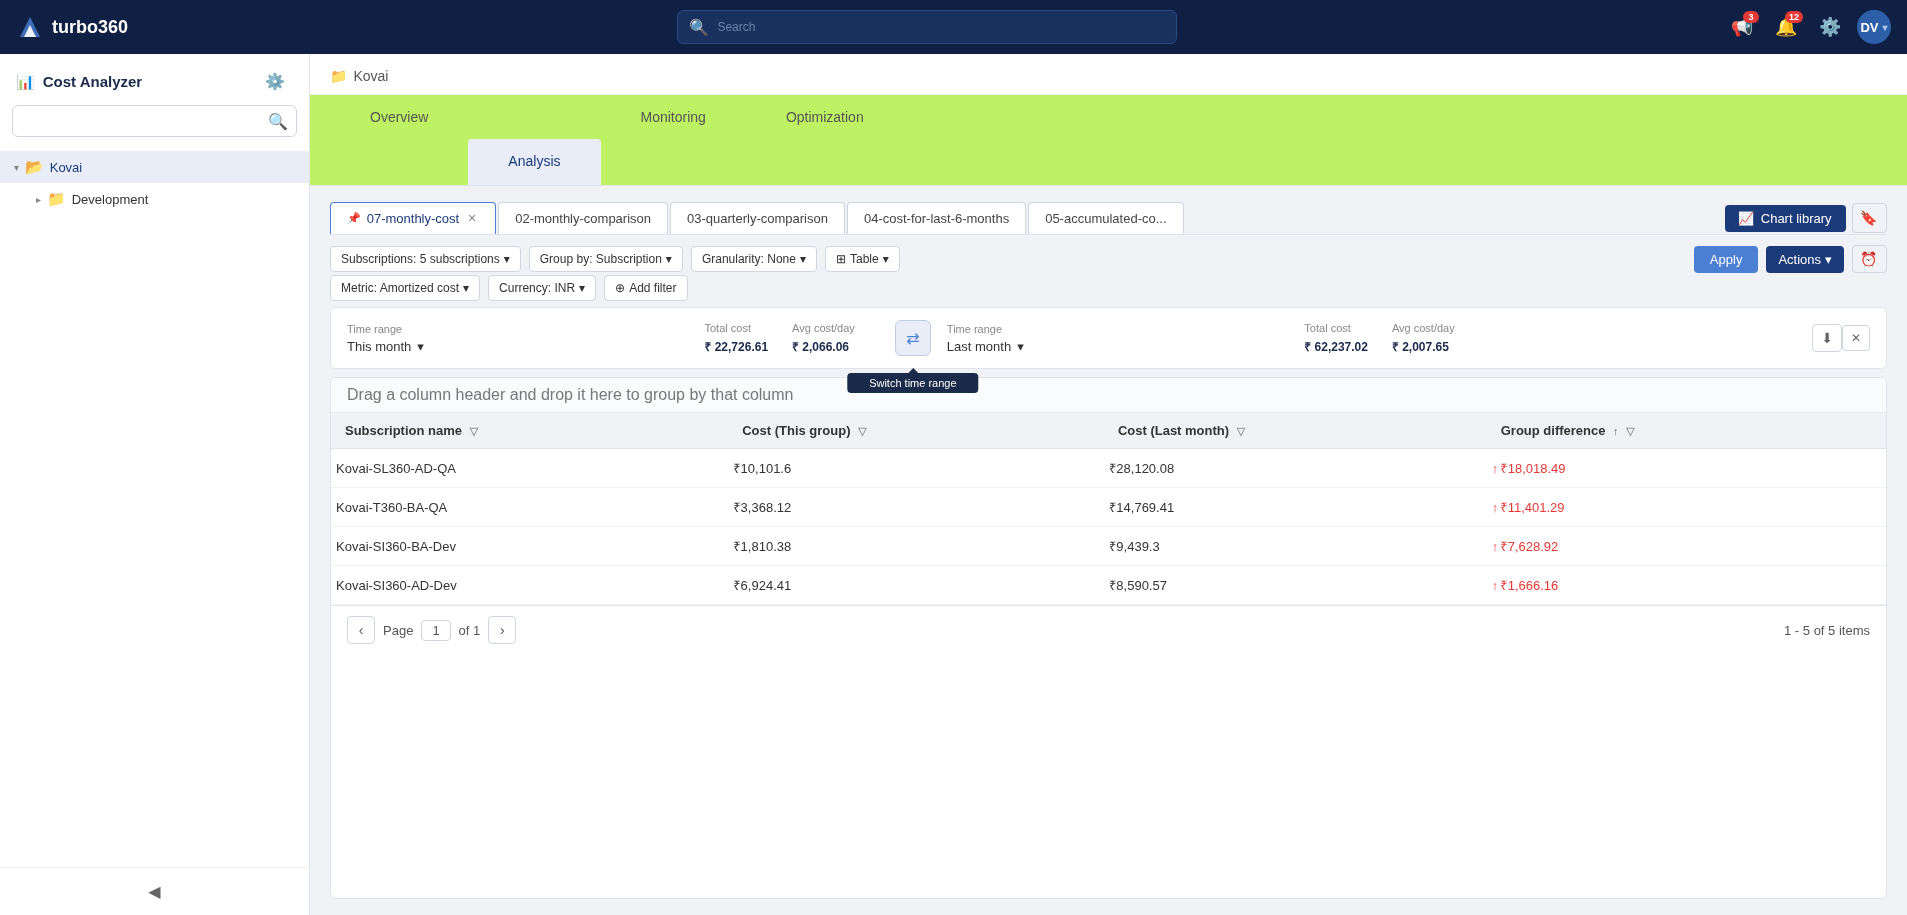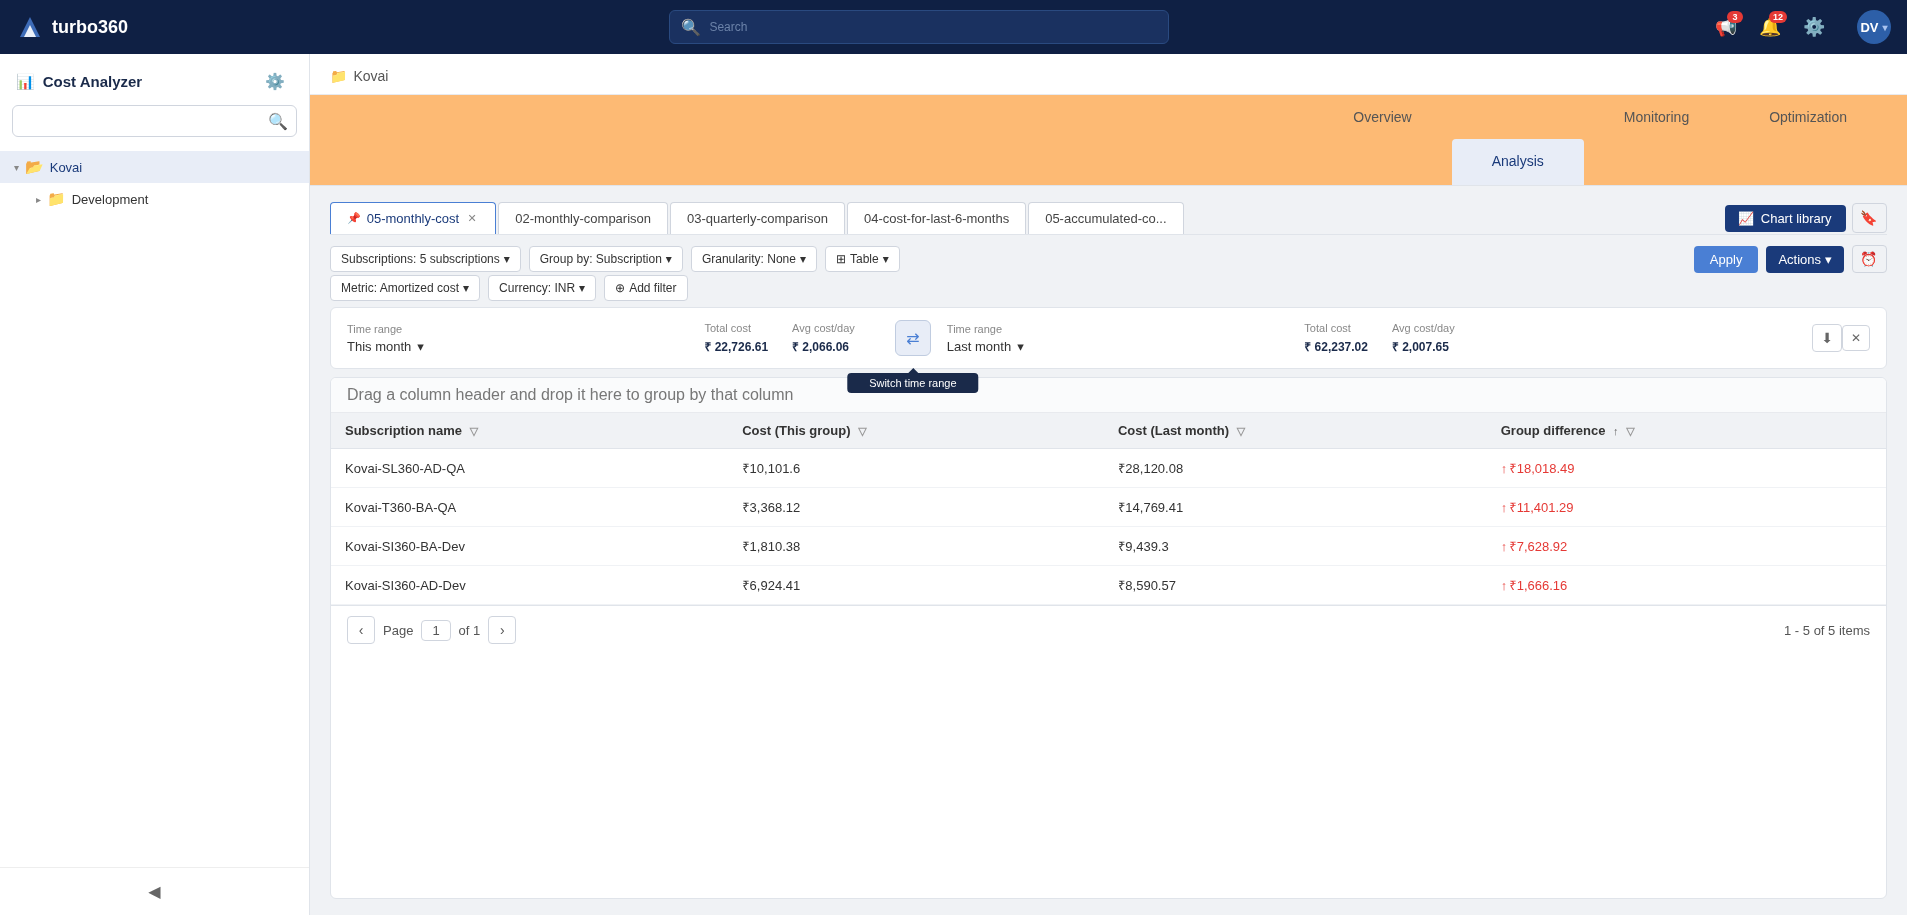--- a/index.html
+++ b/index.html
@@ -62,21 +62,21 @@
     }
     .user-avatar {
       background: #2d5fa8;
       color: white;
       border-radius: 50%;
       width: 34px; height: 34px;
       display: flex; align-items: center; justify-content: center;
       font-size: 13px;
       font-weight: 600;
       cursor: pointer;
-      margin-left: 16px;
+      margin-left: 0;
     }
 
     
     .main-layout { display: flex; flex: 1; overflow: hidden; }
 
     
     .sidebar {
       width: 310px;
       background: white;
       border-right: 1px solid #e0e4ea;
@@ -134,25 +134,24 @@
       padding: 14px 20px 10px;
       display: flex; align-items: center; gap: 6px;
       font-size: 14px; color: #555;
       background: white;
       border-bottom: 1px solid #e8eaee;
     }
     .breadcrumb-icon { font-size: 14px; color: #888; }
 
     
     .main-tabs {
-      background: #fdba74;
+      background: #bef264;
       display: flex;
       border-bottom: 1px solid #e0e4ea;
       padding: 0 20px;
-      justify-content: flex-end;
     }
     .main-tab {
       padding: 14px 40px;
       font-size: 14px;
       color: #555;
       cursor: pointer;
       border-bottom: 2px solid transparent;
       white-space: nowrap;
     }
     .main-tab.active {
@@ -348,21 +347,21 @@
       padding: 10px 14px;
       text-align: left;
       font-weight: 600;
       color: #333;
       border-bottom: 1px solid #e0e4ea;
       white-space: nowrap;
     }
     thead th .filter-icon { color: #999; font-size: 11px; margin-left: 4px; cursor: pointer; }
     thead th .sort-icon { color: #666; font-size: 11px; margin-left: 4px; }
     tbody tr { border-bottom: 1px solid #f0f2f5; }
-    tbody td { padding: 10px 14px; color: #333; }
+    tbody td { padding: 10px 5px; color: #333; }
     .cost-up { color: #e53935; font-weight: 500; }
     .cost-up::before { content: '↑'; margin-right: 2px; }
 
     
     .pagination {
       display: flex;
       align-items: center;
       justify-content: space-between;
       padding: 10px 16px;
       background: white;
@@ -469,21 +468,21 @@
       <div class="main-tab">
         <span>Optimization</span>
       </div>
     </div>
 
     <div class="inner-area">
 
       <div class="sub-tabs-row">
         <div class="sub-tab active">
           <span class="sub-tab-pin">📌</span>
-          <span>05-monthly-cost</span>
+          <span>07-monthly-cost</span>
           <span class="sub-tab-close">✕</span>
         </div>
         <div class="sub-tab">
           <span>02-monthly-comparison</span>
         </div>
         <div class="sub-tab">
           <span>03-quarterly-comparison</span>
         </div>
         <div class="sub-tab">
           <span>04-cost-for-last-6-months</span>

